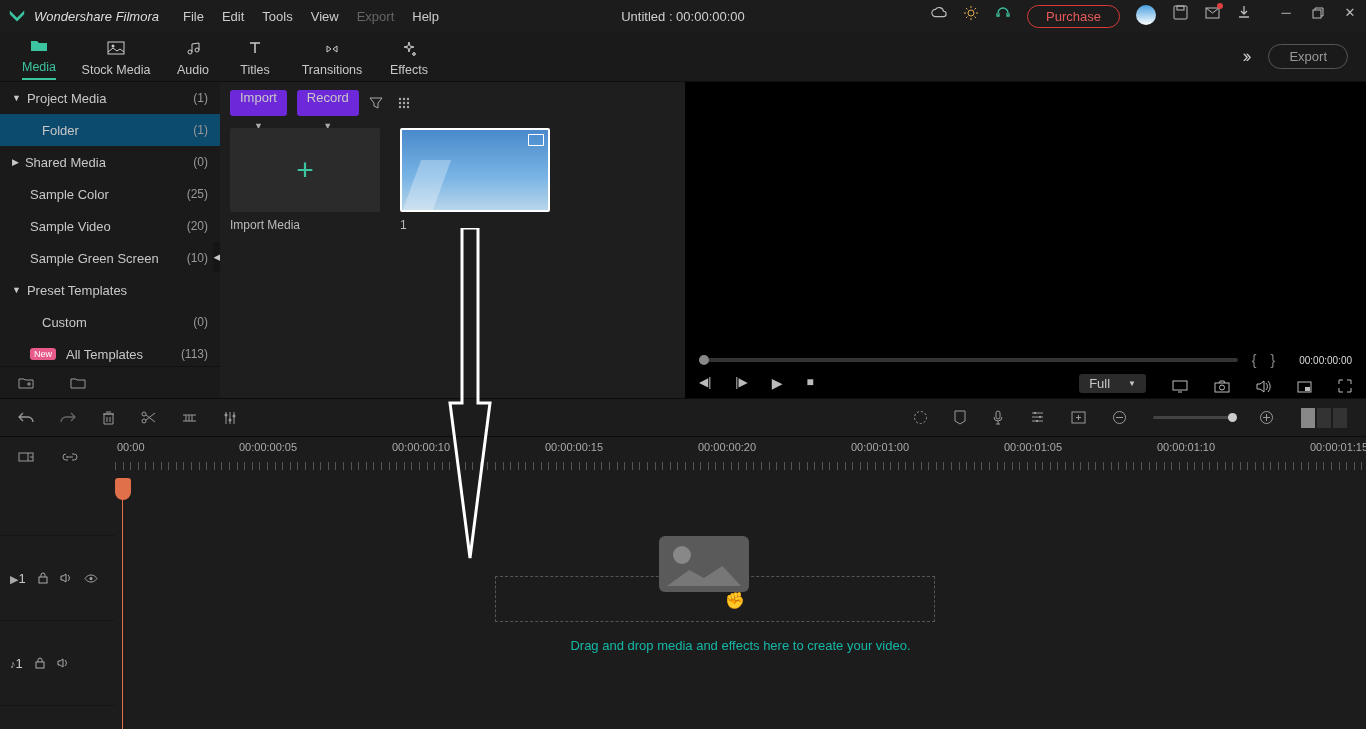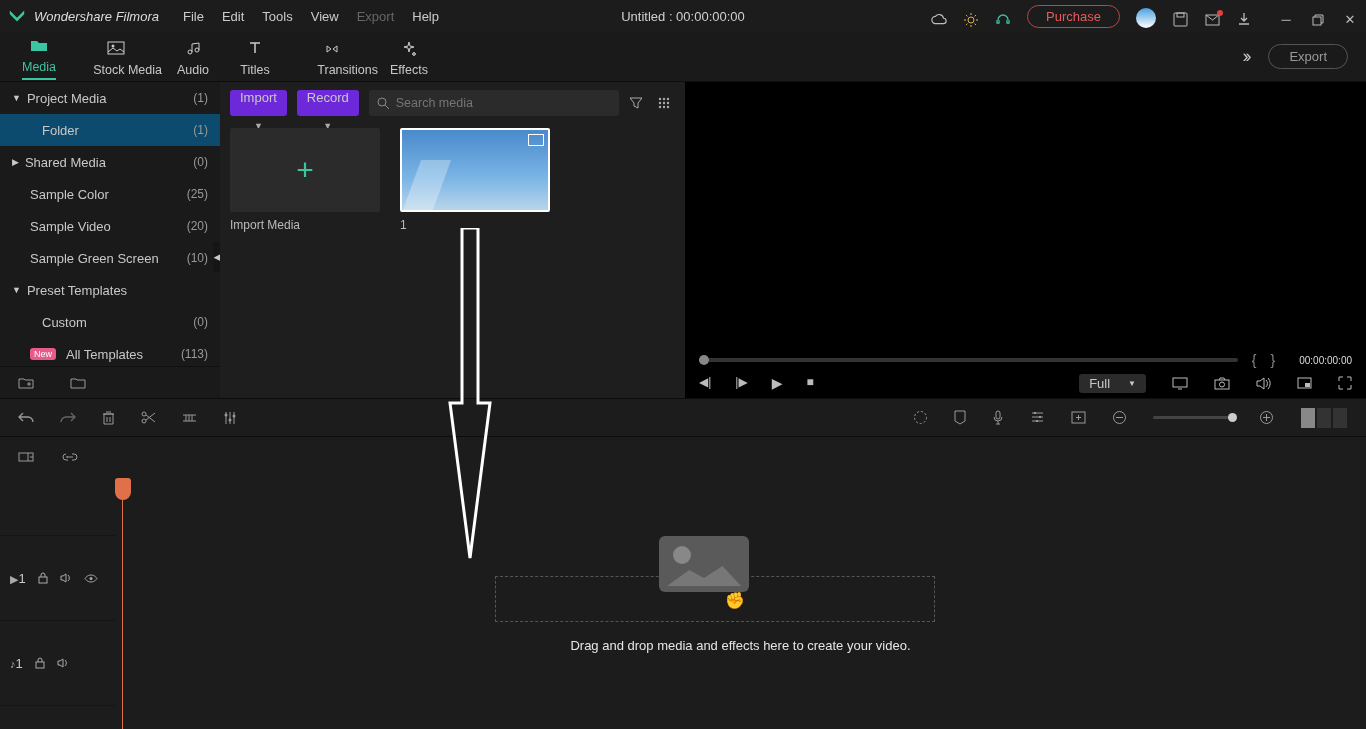--- a/index.html
+++ b/index.html
@@ -4,30 +4,30 @@
 <style>
 * { margin:0; padding:0; box-sizing:border-box; font-family:"Segoe UI",Arial,sans-serif; font-size:13px; color:#c8c8c8; user-select:none;}
 body { background:#1e1e1e; width:1366px; height:729px; overflow:hidden; position:relative;}
 .titlebar { height:32px; background:#1c1c1c; display:flex; align-items:center; padding:0 8px;}
 .logo { width:18px; height:18px; margin-right:8px; }
 .appname { font-size:13px; color:#ddd; margin-right:24px;font-style:italic;}
 .menu { display:flex; gap:18px;}
 .menu span { color:#ccc; cursor:pointer;}
 .menu .disabled { color:#666;}
 .title-center { position:absolute; left:50%; transform:translateX(-50%); color:#d0d0d0;}
-.title-right { margin-left:auto; display:flex; align-items:flex-end; gap:16px;}
+.title-right { margin-left:auto; display:flex; align-items:flex-start; gap:16px;}
 .title-right .ico { width:16px; height:16px; display:flex; align-items:center; justify-content:center; cursor:pointer; color:#bbb;}
 .purchase-btn { border:1px solid #d63a3a; color:#e85a5a; padding:3px 18px; border-radius:14px; font-size:13px; cursor:pointer;}
 .avatar { width:20px; height:20px; border-radius:50%; background:linear-gradient(#4aa0e0,#fff); }
 .notif-dot { position:relative;}
 .notif-dot::after { content:""; position:absolute; top:-2px; right:-3px; width:6px; height:6px; background:#e04040; border-radius:50%;}
 
 .tabbar { height:50px; background:#1a1a1a; display:flex; align-items:center; padding-left:8px; border-bottom:1px solid #0e0e0e; position:relative;}
 .tab { width:62px; text-align:center; cursor:pointer; padding-top:4px;}
-.tab.wide { width:92px;text-align:right;}
+.tab.wide { width:92px;}
 .tab .ticon { height:18px; display:flex; justify-content:center; margin-bottom:3px; color:#ccc;}
 .tab.active { color:#3cc3a0;}
 .tab.active .ticon { color:#3cc3a0;}
 .tab.active .tlabel { color:#3cc3a0; border-bottom:2px solid #3cc3a0; display:inline-block; padding-bottom:4px;}
 .tlabel { font-size:12.5px;}
 .more-tabs { margin-left:auto; margin-right:20px; font-size:18px; cursor:pointer; letter-spacing:-3px;}
 .export-btn { border:1px solid #555; color:#999; padding:4px 20px; border-radius:14px; margin-right:18px; cursor:pointer;}
 
 .workarea { display:flex; height:316px;}
 .sidebar { width:220px; background:#1a1a1a; overflow:hidden; position:relative;}
@@ -59,21 +59,21 @@
 .thumb-lbl { margin-top:6px; font-size:12px; color:#bbb;}
 
 .preview { flex:1; background:#000; position:relative;}
 .prev-bar { position:absolute; bottom:30px; left:14px; right:14px; display:flex; align-items:center; gap:14px;}
 .prev-track { flex:1; height:4px; background:#333; border-radius:2px; position:relative;}
 .prev-track::before { content:""; position:absolute; left:0; top:-3px; width:10px; height:10px; background:#888; border-radius:50%;}
 .brace { color:#888; font-size:14px;}
 .prev-time { color:#ddd; font-size:10px; margin-left:10px;}
 .prev-ctrl { position:absolute; bottom:2px; left:14px; right:14px; height:26px; display:flex; align-items:center;}
 .pctrl-left { display:flex; gap:24px;}
-.pctrl-right { margin-left:auto; display:flex; align-items:center; gap:26px;}
+.pctrl-right { margin-left:auto; display:flex; align-items:flex-end; gap:26px;}
 .pico { cursor:pointer; color:#bbb; font-size:12px;}
 .qual-dd { background:#2b2b2b; padding:2px 10px; border-radius:3px; display:flex; align-items:center; gap:18px; cursor:pointer; font-size:12px;}
 
 .tl-toolbar { height:38px; background:#1c1c1c; display:flex; align-items:center; padding:0 18px; gap:26px; border-top:1px solid #0c0c0c;}
 .tl-toolbar .tico { cursor:pointer; color:#999;}
 .tl-toolbar .spacer { flex:1;}
 .zoom-slider { width:80px; height:3px; background:#444; border-radius:2px; position:relative;}
 .zoom-slider::after { content:""; position:absolute; right:-4px; top:-3px; width:9px; height:9px; background:#ccc; border-radius:50%;}
 .tl-view-toggle { display:flex;}
 .tl-view-toggle div { width:14px; height:20px; background:#333; margin:0 1px;}
@@ -87,21 +87,21 @@
 .playhead-line { position:absolute; left:122px; top:478px; bottom:0; width:1px; background:#e0704a; z-index:5;}
 .playhead-knob { position:absolute; left:115px; top:478px; width:16px; height:22px; background:#e0704a; border-radius:3px 3px 8px 8px; z-index:6;}
 
 .tl-body { height:253px; background:#1c1c1c; display:flex; position:relative;}
 .track-heads { width:115px;}
 .track-head { height:85px; display:flex; align-items:center; gap:12px; padding-left:10px; border-bottom:1px solid #151515;}
 .track-head.short { height:60px;}
 .th-ico { font-size:11px; color:#aaa;}
 .tracks { flex:1; position:relative;}
 .drop-hint { position:absolute; left:380px; top:100px; width:440px; height:46px; border:1px dashed #555; }
-.drop-text { position:absolute; left:0; right:0; top:162px; text-align:center; color:#e5e5e5; font-size:13px;}
+.drop-text { position:absolute; left:0; right:0; top:162px; text-align:center; color:#14b8a6; font-size:13px;}
 .drag-thumb { position:absolute; left:544px; top:60px; width:90px; height:56px; background:#5a5a5a; border-radius:6px; display:flex; align-items:center; justify-content:center;}
 .drag-thumb::before { content:""; width:18px; height:18px; background:#888; border-radius:50%; position:absolute; top:10px; left:14px;}
 .drag-thumb::after { content:""; position:absolute; bottom:6px; left:8px; right:8px; height:20px; background:#777; clip-path:polygon(0 100%,30% 20%,50% 60%,75% 0,100% 100%);}
 .drag-cursor { position:absolute; left:610px; top:115px; font-size:16px; color:#fff;}
 
 .arrow-overlay { position:absolute; left:445px; top:228px; z-index:20; pointer-events:none;}
 
 svg { display:block;}
 </style>
 </head>
@@ -303,27 +303,20 @@
   <div class="mediapanel">
     <div class="media-toolbar">
       <div class="dd">
           <span>Import</span>
           <span class="chev">▼</span>
         </div>
       <div class="dd">
           <span>Record</span>
           <span class="chev">▼</span>
         </div>
-      <div class="search">
-        <svg width="13" height="13" viewBox="0 0 13 13">
-            <circle cx="5" cy="5" r="4" fill="none" stroke="#888"></circle>
-            <path d="M8 8l4 4" stroke="#888"></path>
-          </svg>
-        <input placeholder="Search media" style="">
-      </div>
       <span class="toolico">
           <svg width="14" height="14" viewBox="0 0 14 14">
             <path d="M1 2h12L9 7v5l-4-2V7z" fill="none" stroke="#aaa"></path>
           </svg>
         </span>
       <span class="toolico">
           <svg width="14" height="14" viewBox="0 0 14 14">
             <circle cx="3" cy="3" r="1.2" fill="#aaa"></circle>
             <circle cx="7" cy="3" r="1.2" fill="#aaa"></circle>
             <circle cx="11" cy="3" r="1.2" fill="#aaa"></circle>
@@ -500,20 +493,32 @@
           <path d="M10 3v8" stroke="#999"></path>
           <path d="M12 7h3" stroke="#999"></path>
         </svg>
       </span>
     <span>
         <svg width="16" height="10" viewBox="0 0 16 10">
           <path d="M6 5H4a3 3 0 000 0 3 3 0 010-0M4 2a3 3 0 000 6h2M10 2h2a3 3 0 010 6h-2M5 5h6" fill="none" stroke="#999"></path>
         </svg>
       </span>
   </div>
+  <div class="tl-ruler">
+    <span class="ruler-lbl" style="left:2px;">00:00</span>
+    <span class="ruler-lbl" style="left:124px;">00:00:00:05</span>
+    <span class="ruler-lbl" style="left:277px;">00:00:00:10</span>
+    <span class="ruler-lbl" style="left:430px;">00:00:00:15</span>
+    <span class="ruler-lbl" style="left:583px;">00:00:00:20</span>
+    <span class="ruler-lbl" style="left:736px;">00:00:01:00</span>
+    <span class="ruler-lbl" style="left:889px;">00:00:01:05</span>
+    <span class="ruler-lbl" style="left:1042px;">00:00:01:10</span>
+    <span class="ruler-lbl" style="left:1195px;">00:00:01:15</span>
+    <div class="ticks"></div>
+  </div>
 </div>
 
 <div class="tl-body">
   <div class="track-heads">
     <div class="track-head short"></div>
     <div class="track-head">
       <span class="th-ico">▶<span>1</span></span>
       <span class="th-ico">
           <svg width="10" height="12" viewBox="0 0 10 12">
             <rect x="1" y="5" width="8" height="6" fill="none" stroke="#aaa"></rect>

